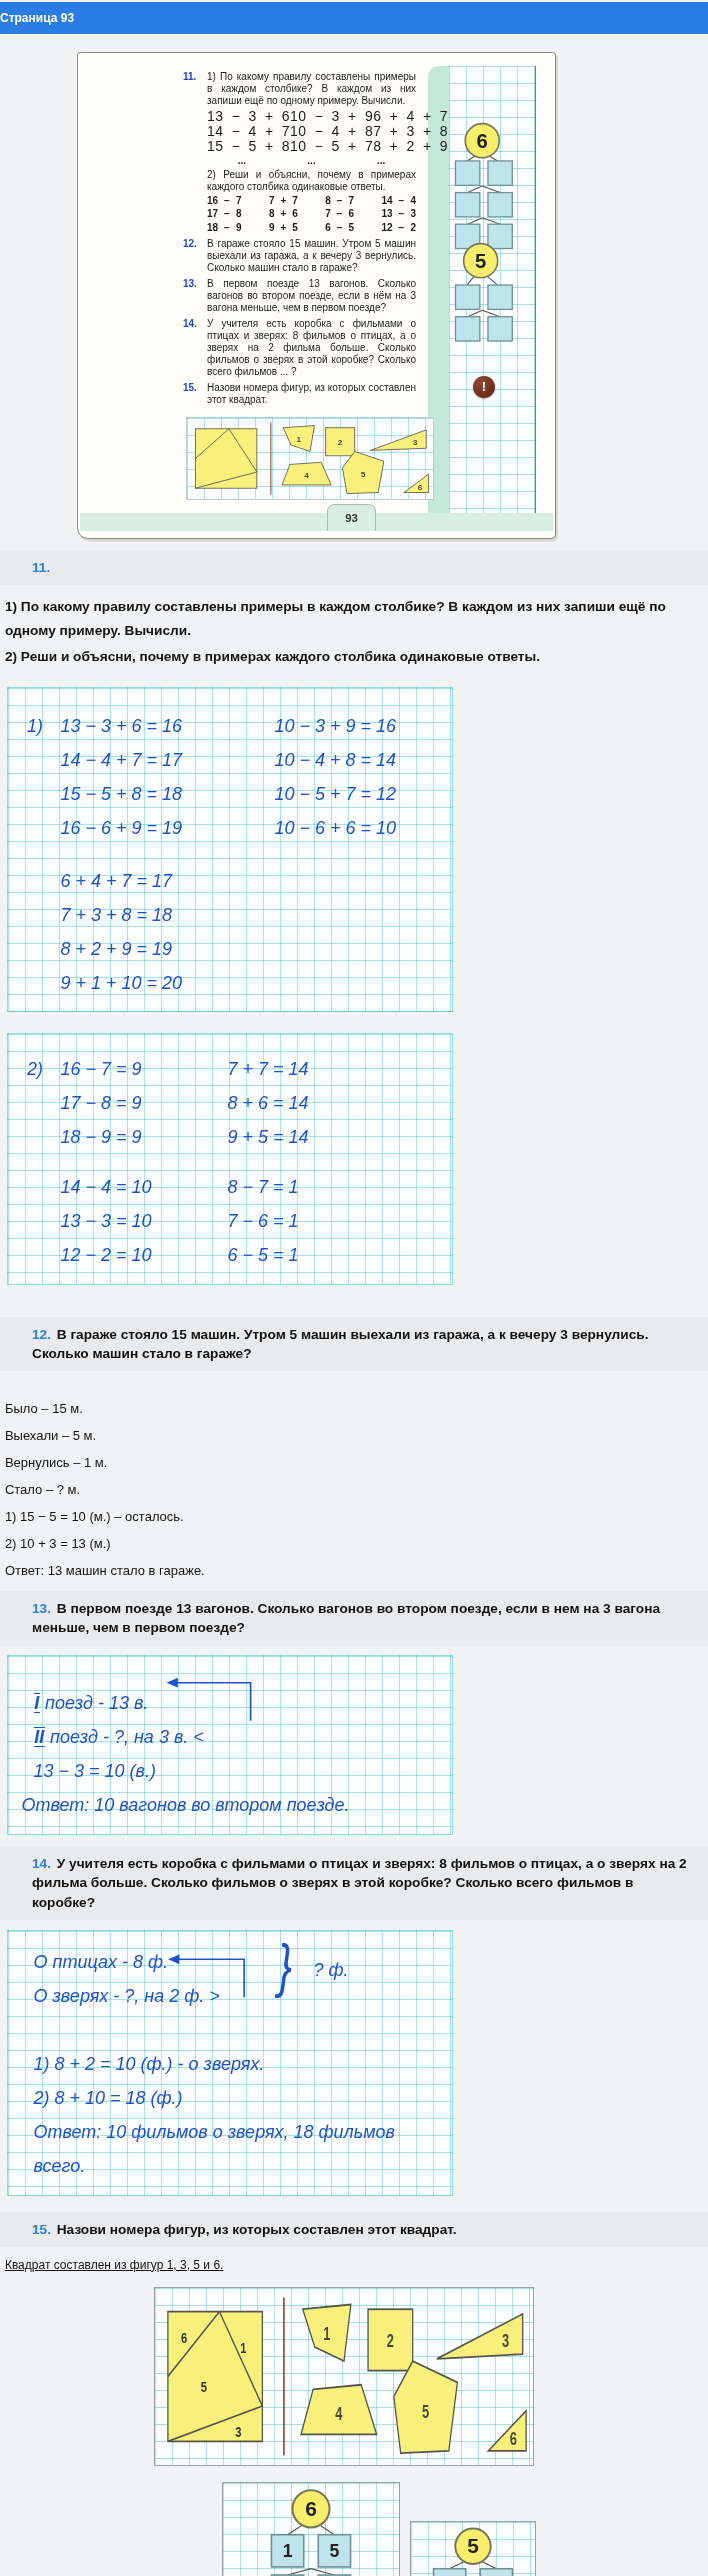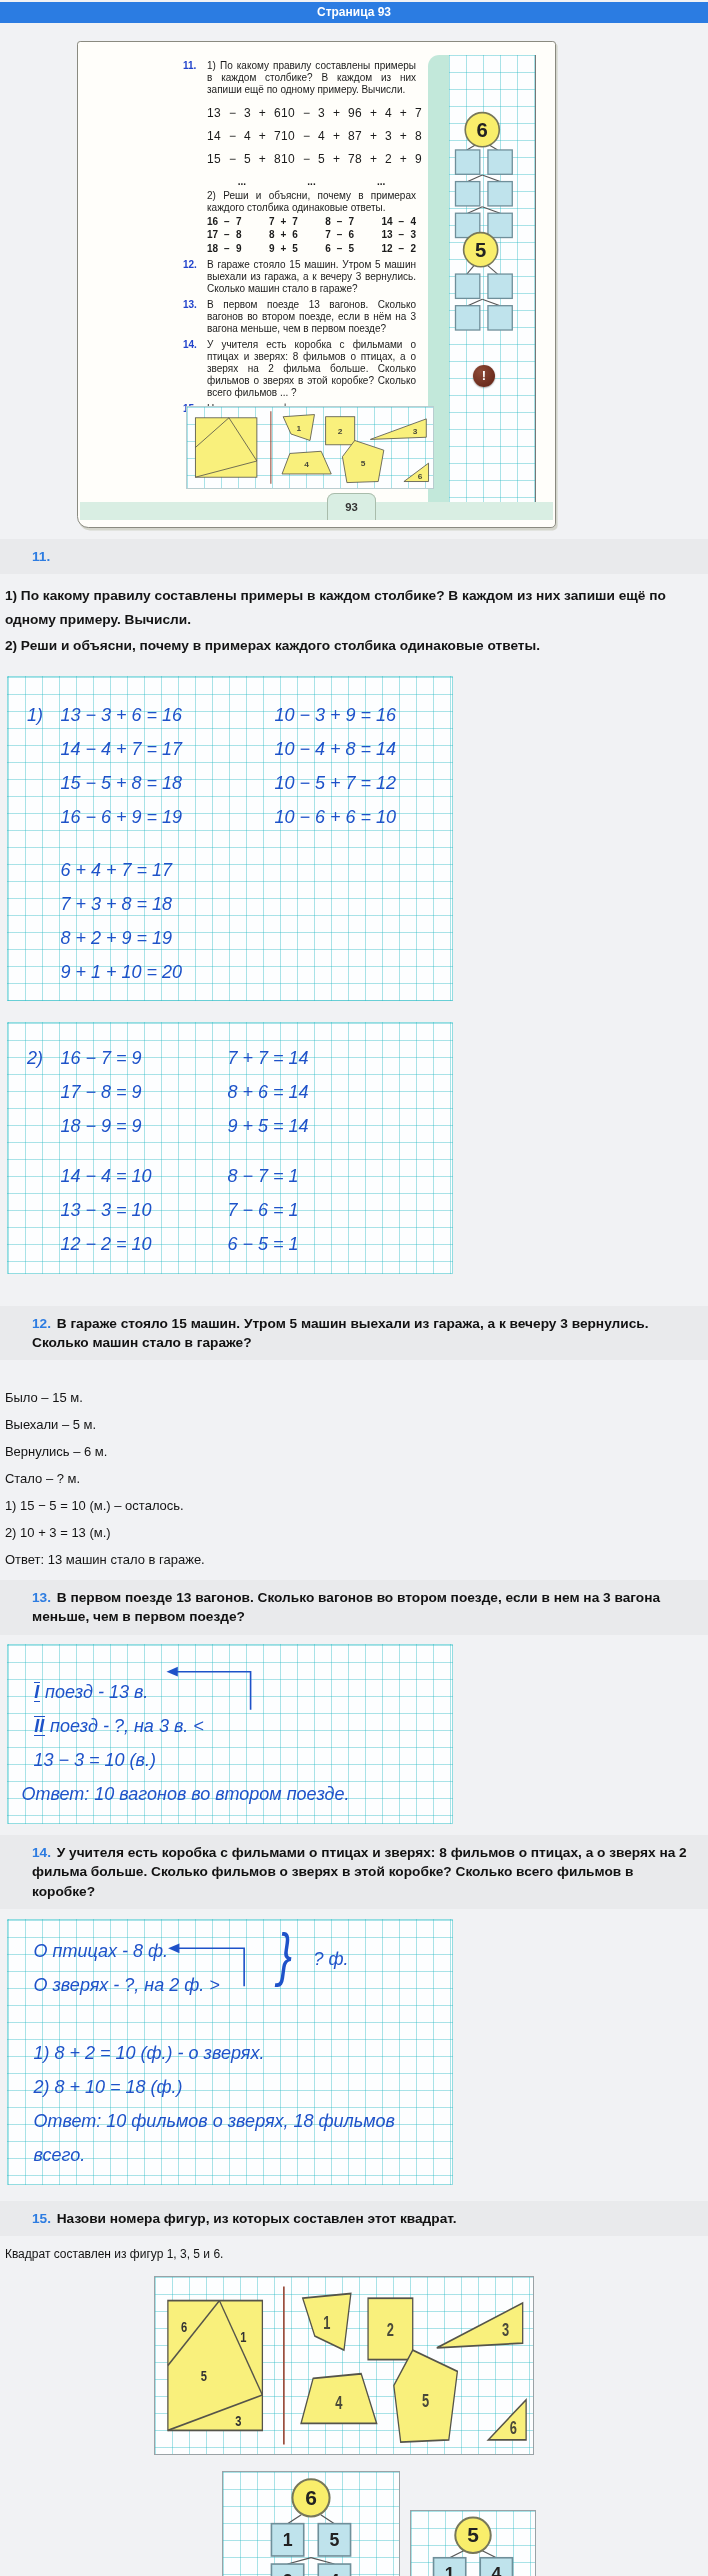--- a/index.html
+++ b/index.html
@@ -1,55 +1,55 @@
 <!DOCTYPE html>
 <html style="font-size:13px"><head>
 <meta charset="utf-8">
 <style>
   html,body{margin:0;padding:0;}
   body{width:708px;background:#f1f2f4;font-family:"Liberation Sans",sans-serif;color:#141414;}
   
-  .top-bar{margin-top:1.6px;height:21px;background:#2b7ce2;color:#fff;font-weight:bold;
-    font-size:12px;display:flex;align-items:center;justify-content:center;}
+  .top-bar{margin-top:1.6px;height:32px;background:#2b7ce2;color:#fff;font-weight:bold;
+    font-size:12px;display:flex;align-items:center;justify-content:flex-start;}
   
   .scan{position:relative;width:477px;height:485px;margin:18px 0 0 77px;background:#fffefa;
     border:0.8px solid #8a8a80;border-radius:3.2px 3.2px 4.9px 11.3px;box-shadow:1.6px 2.4px 0 #d4d5cc;}
   .scan-teal{position:absolute;left:350px;top:13px;width:21px;height:456px;background:#c2e8da;
     border-radius:11.3px 0 0 8px;}
   .scan-strip{position:absolute;left:371px;top:13px;width:86px;height:456px;border-right:0.8px solid #777;}
   .grid-paper{background-color:#fdfeff;
     background-image:linear-gradient(to right,rgba(42,187,196,.40) 0.8px,transparent 0.8px),
     linear-gradient(to bottom,rgba(42,187,196,.40) 0.8px,transparent 0.8px);background-size:17px 17px;}
   .scan-bottom-band{position:absolute;left:2.4px;right:2.4px;bottom:6.5px;height:18px;background:#d9eee3;}
   .scan-tab{position:absolute;left:249px;bottom:6.5px;width:47px;height:26px;background:#d9eee3;
     border:0.8px solid #a9bcab;border-bottom:none;border-radius:7.3px 7.3px 0 0;display:flex;
     align-items:center;justify-content:center;font-weight:bold;font-size:11.3px;color:#333;}
   .scan-text{position:absolute;left:129px;top:18px;width:209px;font-size:10px;line-height:12px;
     text-align:justify;color:#1b1b1b;}
   .scan-task{position:relative;margin-bottom:4px;}
   .scan-num{position:absolute;left:-24px;top:0;color:#2244cc;font-weight:bold;}
-  .ex3{display:flex;margin:11px 0;font-size:12px;}
+  .ex3{display:flex;margin:3px 0;font-size:14px;}
   .ex3 span{flex:1;letter-spacing:0.4px;word-spacing:4px;white-space:nowrap;}
   .ex3 span:last-child{text-align:right;}
   .ex3 span:nth-child(2){text-align:center;}
   .exdots{display:flex;font-weight:bold;}
   .exdots span{flex:1;text-align:center;}
   .ex4{display:flex;justify-content:space-between;margin:1.6px 0;font-size:10px;font-weight:bold;}
   .ex4 span{word-spacing:3.2px;white-space:nowrap;}
   .scan-figs{position:absolute;left:108px;top:364px;width:246px;height:81px;border:0.8px solid #b9cdd0;}
   .scan-figs svg,.figbox svg,.treebox svg{display:block;width:100%;height:100%;}
   .excl{position:absolute;left:395px;top:323px;width:22px;height:22px;border-radius:50%;
     background:radial-gradient(circle at 35% 30%,#8d4a36,#5e1f12);color:#fff;font-weight:bold;
     font-size:13px;display:flex;align-items:center;justify-content:center;box-shadow:0 0.8px 1.6px rgba(0,0,0,.4);}
   
   .band{background:#e9eaec;padding:8px 11.3px 8px 32px;font-weight:bold;font-size:13.7px;line-height:19.4px;color:#111;}
   .bnum{color:#2d7ce1;margin-right:5.7px;}
   .boldp{margin:9.7px 4.9px 0 4.9px;font-weight:bold;font-size:13.7px;line-height:24px;}
   .plain{margin:0 4.9px;font-size:13px;line-height:27px;}
-  .plain15{margin:9.7px 4.9px 0 4.9px;font-size:12px;line-height:16px;}
+  .plain15{margin:9.7px 4.9px 0 4.9px;font-size:12px;line-height:16px;text-decoration:underline;}
   
   .hgrid{position:relative;width:444px;margin-left:6.5px;border:0.8px solid rgba(42,187,196,.5);
     color:#1e52c9;font-style:italic;font-size:18px;}
   .hrow{height:34px;line-height:34px;white-space:nowrap;position:relative;}
   .hrow .lbl{position:absolute;left:19.4px;}
   .hrow .c1{position:absolute;left:53px;}
   .hrow .c2{position:absolute;left:267px;}
   .hrow .c2b{position:absolute;left:220px;}
   .gap24{height:19.4px;}.gap20{height:16px;}.gap42{height:34px;}
   .pt26{padding-top:21px;}.pt22{padding-top:18px;}.pt16{padding-top:30px;}.pt18{padding-top:14.6px;}
@@ -272,21 +272,21 @@
     <span class="c2b">6 − 5 = 1</span>
   </div>
 </div>
 
 <div class="band" style="margin-top:32px">
   <span class="bnum">12.</span><span>В гараже стояло 15 машин. Утром 5 машин выехали из гаража, а к вечеру 3 вернулись. Сколько машин стало в гараже?</span>
 </div>
 <div class="plain" style="margin-top:24px">
   <div>Было – 15 м.</div>
   <div>Выехали – 5 м.</div>
-  <div>Вернулись – 6 м.</div>
+  <div>Вернулись – 1 м.</div>
   <div>Стало – ? м.</div>
   <div>1) 15 − 5 = 10 (м.) – осталось.</div>
   <div>2) 10 + 3 = 13 (м.)</div>
   <div>Ответ: 13 машин стало в гараже.</div>
 </div>
 
 <div class="band" style="margin-top:6.5px">
   <span class="bnum">13.</span><span>В первом поезде 13 вагонов. Сколько вагонов во втором поезде, если в нем на 3 вагона меньше, чем в первом поезде?</span>
 </div>
 <div class="hgrid grid-paper pt16 pb14" style="margin-top:9.7px">

